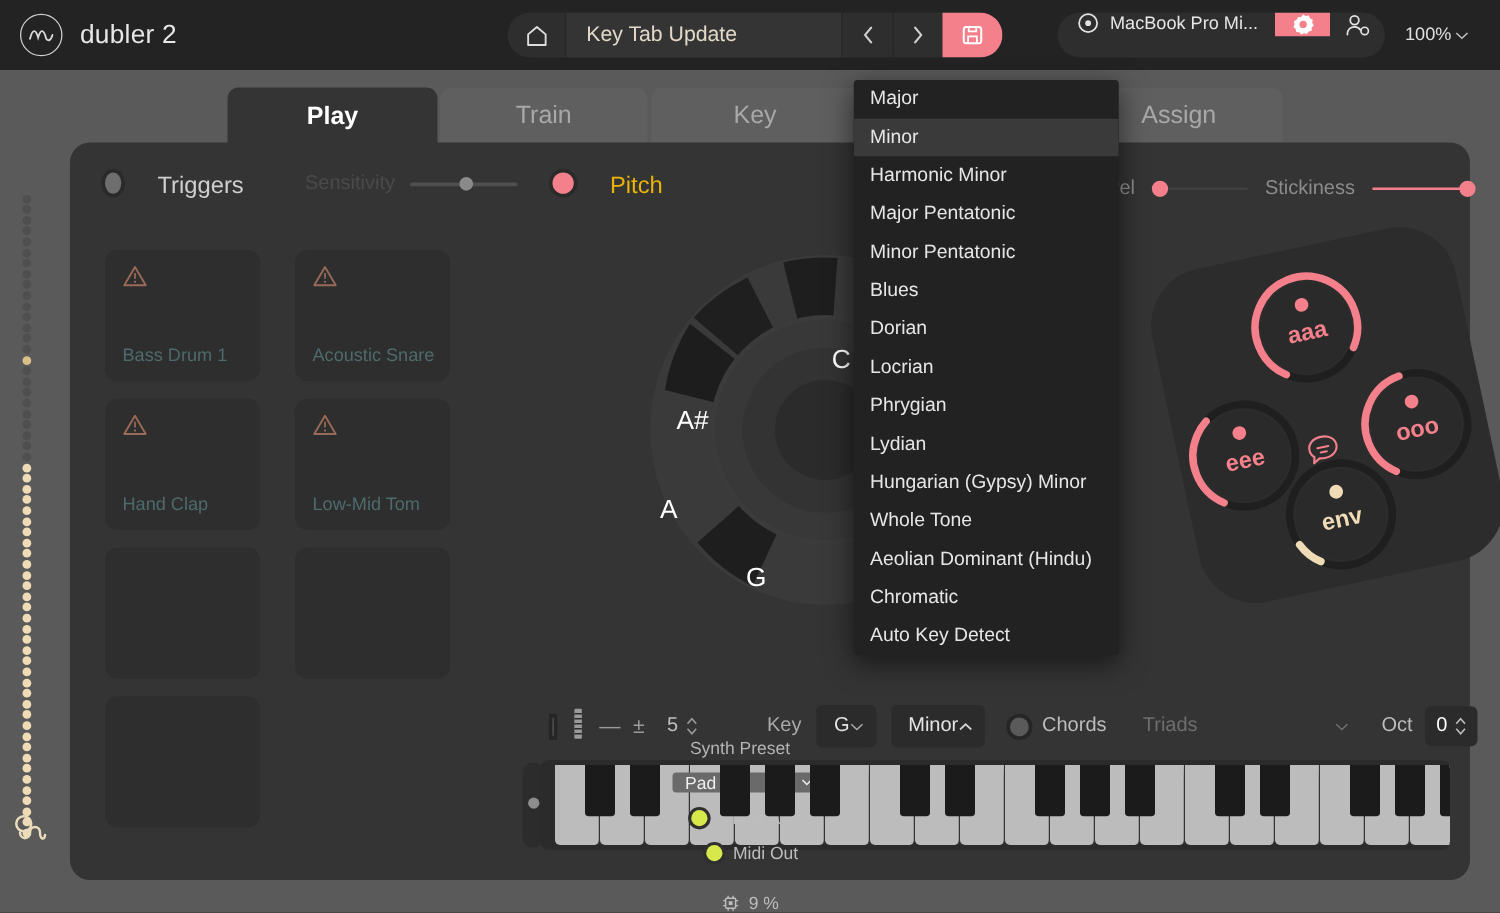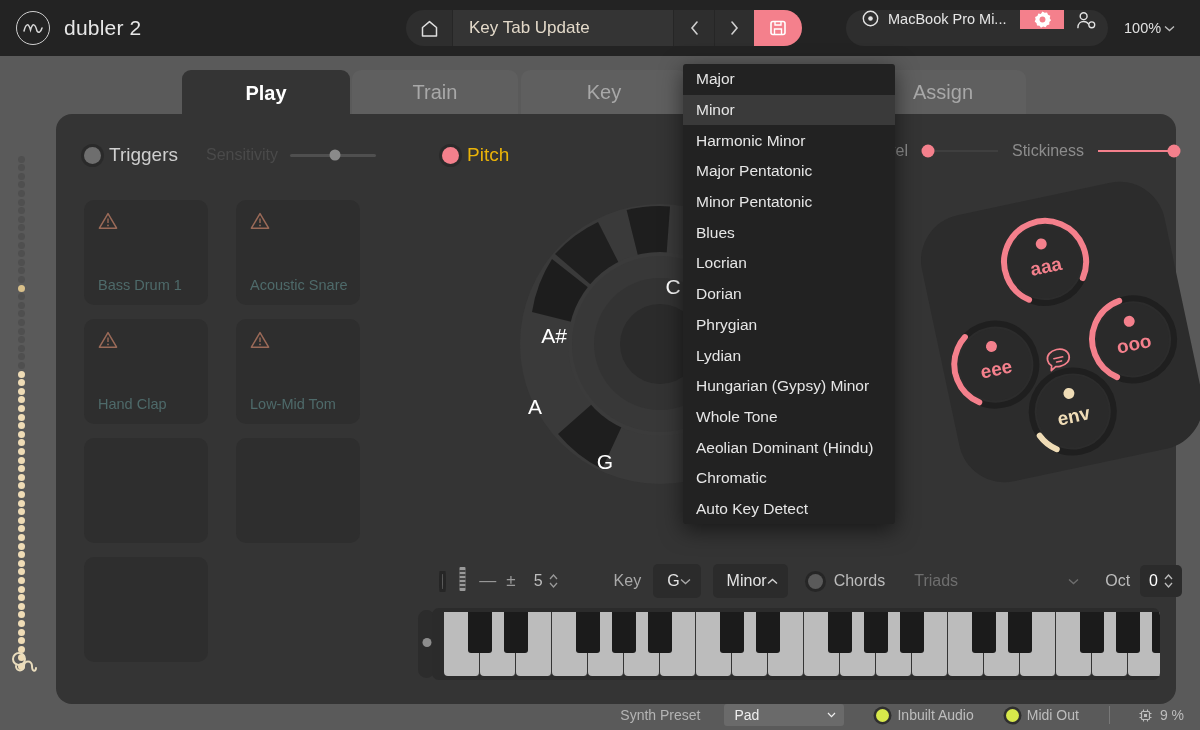--- a/index.html
+++ b/index.html
@@ -61,21 +61,21 @@
   .tab.active { background:#343434; color:#ffffff; font-weight:bold; top:14px; height:46px; }
 
   
   .panel {
     position:absolute; left:56px; top:114px; width:1120px; height:590px;
     background:#343434; border-radius:16px;
   }
   .col-triggers { position:absolute; left:28px; top:24px; width:330px; height:546px; }
   .col-pitch    { position:absolute; left:386px; top:24px; width:740px; height:546px; }
 
-  .sec-head { display:flex; align-items:center; gap:8px; height:34px; }
+  .sec-head { display:flex; align-items:flex-start; gap:29px; height:34px; }
   .led { width:17px; height:17px; border-radius:50%; background:#6e6e6e;
          box-shadow:0 0 0 3px #2a2a2a; }
   .led.pink { background:#f4808c; }
   .sec-title { font-size:19px; color:#cfcfcf; }
   .sec-title.pink { color:#eab308; }
 
   .sens { display:flex; align-items:center; gap:12px; margin-left:20px; }
   .sens-label { font-size:16px; color:#4a4a4a; }
   .slider { position:relative; width:86px; height:3px; background:#4f4f4f; border-radius:2px; }
   .slider .knob { position:absolute; top:50%; transform:translate(-50%,-50%);
@@ -153,21 +153,21 @@
   
   .meter { position:absolute; left:18px; top:140px; width:18px; height:530px; }
   .mdot { position:absolute; left:0; width:7px; height:7px; border-radius:50%; background:#4f4f4f; }
   .mdot.lit { background:#efdcb6; }
   .mdot.mid { background:#d9c08a; }
   .logo-glyph { position:absolute; left:10px; top:650px; }
 
   
   .status { position:absolute; left:0; bottom:0; width:1200px; height:30px;
             display:flex; align-items:center; justify-content:flex-end;
-            gap:12px; padding-right:16px; font-size:14px; color:#bdbdbd; }
+            gap:12px; padding-right:16px; font-size:14px; color:#bdbdbd;flex-direction:column; }
   .st-label { color:#b4b4b4; }
   .preset-sel { width:120px; height:22px; background:#6a6a6a; border-radius:3px;
                 display:flex; align-items:center; justify-content:space-between;
                 padding:0 8px 0 10px; color:#efefef; font-size:14px; margin-left:12px; }
   .st-item { display:flex; align-items:center; gap:8px; margin-left:20px; }
   .gdot { width:13px; height:13px; border-radius:50%; background:#d7e84b;
           box-shadow:0 0 0 2.5px #2f2f2f; }
   .st-div { width:1px; height:18px; background:#787878; margin-left:18px; }
   .cpu { display:flex; align-items:center; gap:7px; margin-left:16px; }
 </style>
@@ -577,22 +577,22 @@
     </svg>
   </div>
 
   <div class="dropdown" id="dropdown">
       <div class="dditem">Major</div>
       <div class="dditem hl">Minor</div>
       <div class="dditem">Harmonic Minor</div>
       <div class="dditem">Major Pentatonic</div>
       <div class="dditem">Minor Pentatonic</div>
       <div class="dditem">Blues</div>
+      <div class="dditem">Dorian</div>
       <div class="dditem">Locrian</div>
-      <div class="dditem">Dorian</div>
       <div class="dditem">Phrygian</div>
       <div class="dditem">Lydian</div>
       <div class="dditem">Hungarian (Gypsy) Minor</div>
       <div class="dditem">Whole Tone</div>
       <div class="dditem">Aeolian Dominant (Hindu)</div>
       <div class="dditem">Chromatic</div>
       <div class="dditem">Auto Key Detect</div>
     </div>
 
   <div class="status">

